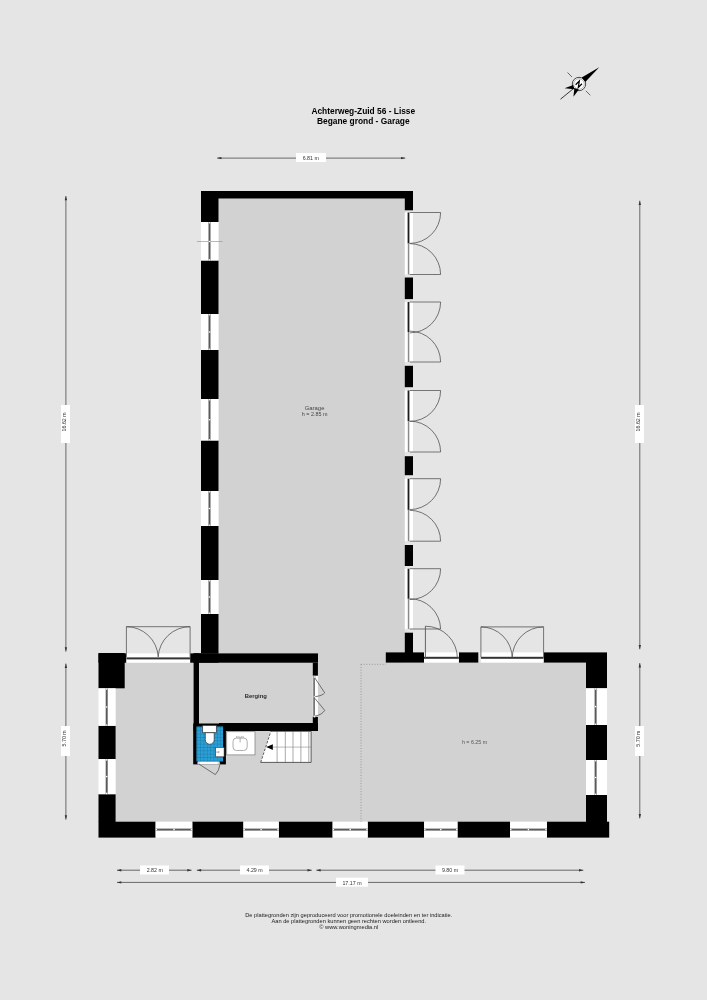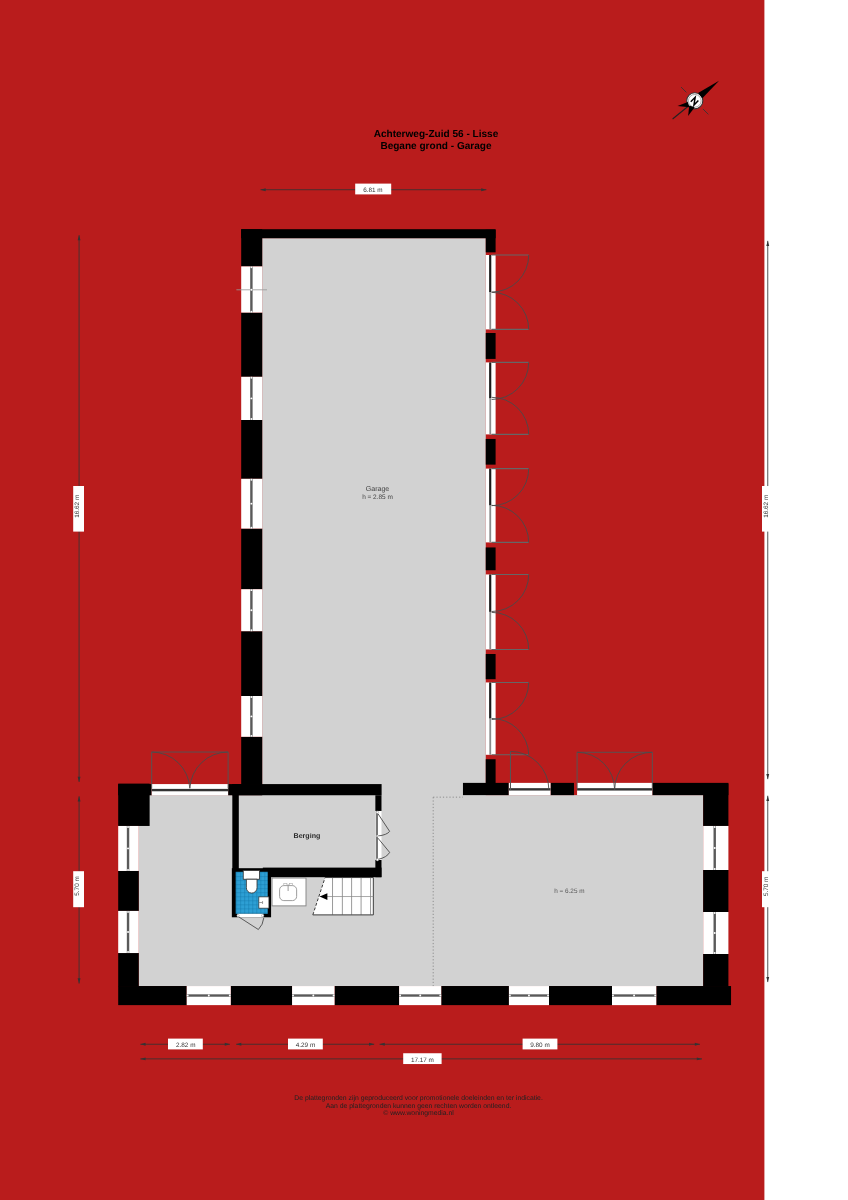--- a/index.html
+++ b/index.html
@@ -1,16 +1,16 @@
 <!DOCTYPE html>
 <html><head>
 <meta charset="utf-8">
 <style>
 html,body{margin:0;padding:0;background:#fff;}
-#page{position:relative;width:612px;height:1000px;background:#b91c1c;font-family:"Liberation Sans", sans-serif;padding-left:25px;}
+#page{position:relative;width:707px;height:1000px;background:#e5e5e5;font-family:"Liberation Sans", sans-serif;}
 svg{position:absolute;left:0;top:0;}
 </style>
 </head>
 <body>
 <div id="page">
 <svg width="707" height="1000" viewBox="0 0 707 1000">
 <defs>
 <pattern id="tiles" width="3.35" height="3.35" patternUnits="userSpaceOnUse">
 <rect width="3.35" height="3.35" fill="#2d9fd4"></rect>
 <path d="M0,0 H3.35 V3.35" fill="none" stroke="#0f74a6" stroke-width="0.75"></path>

